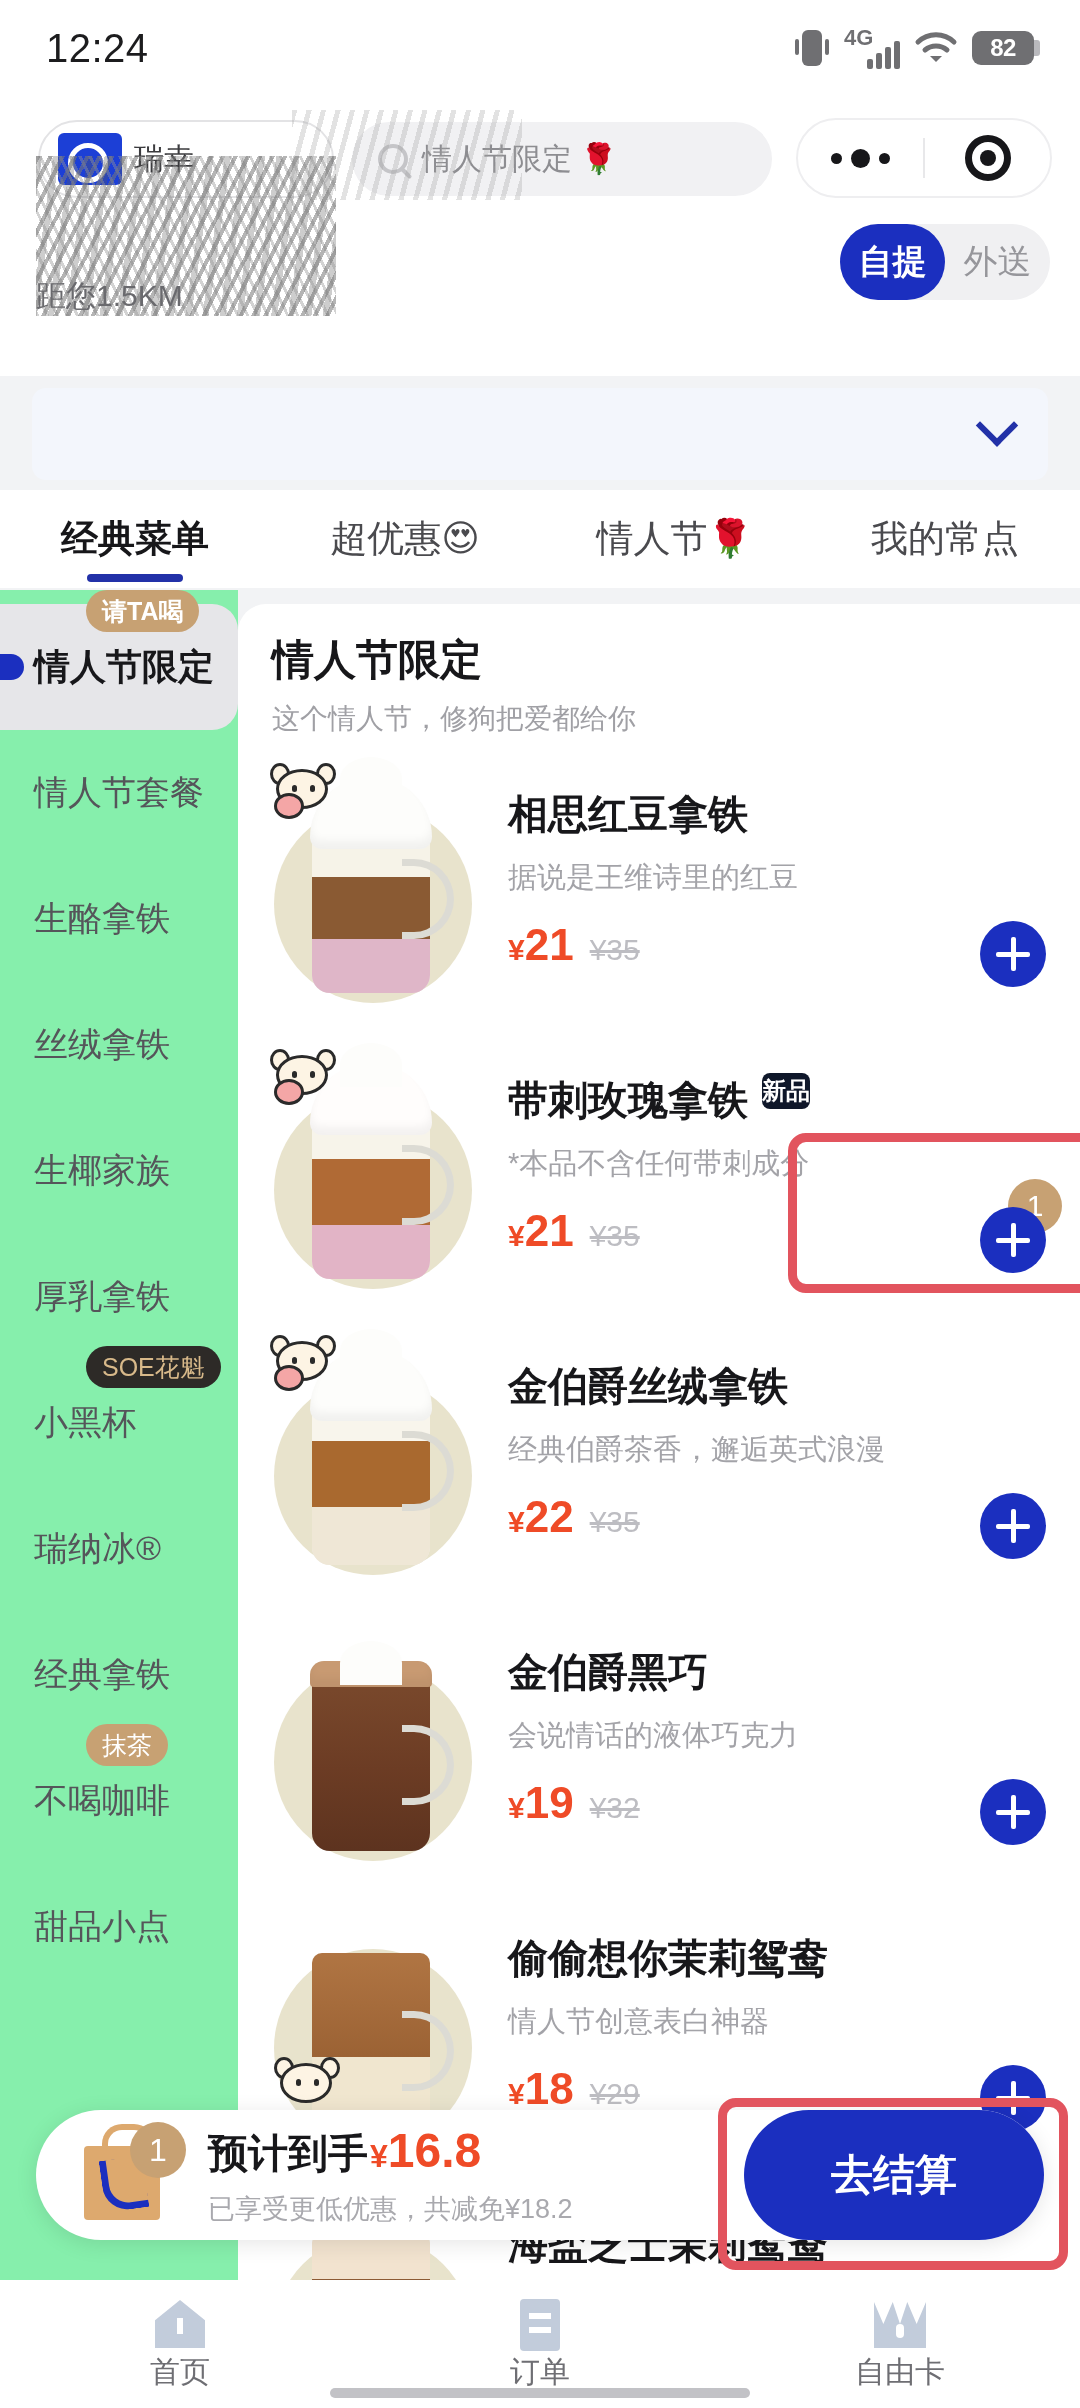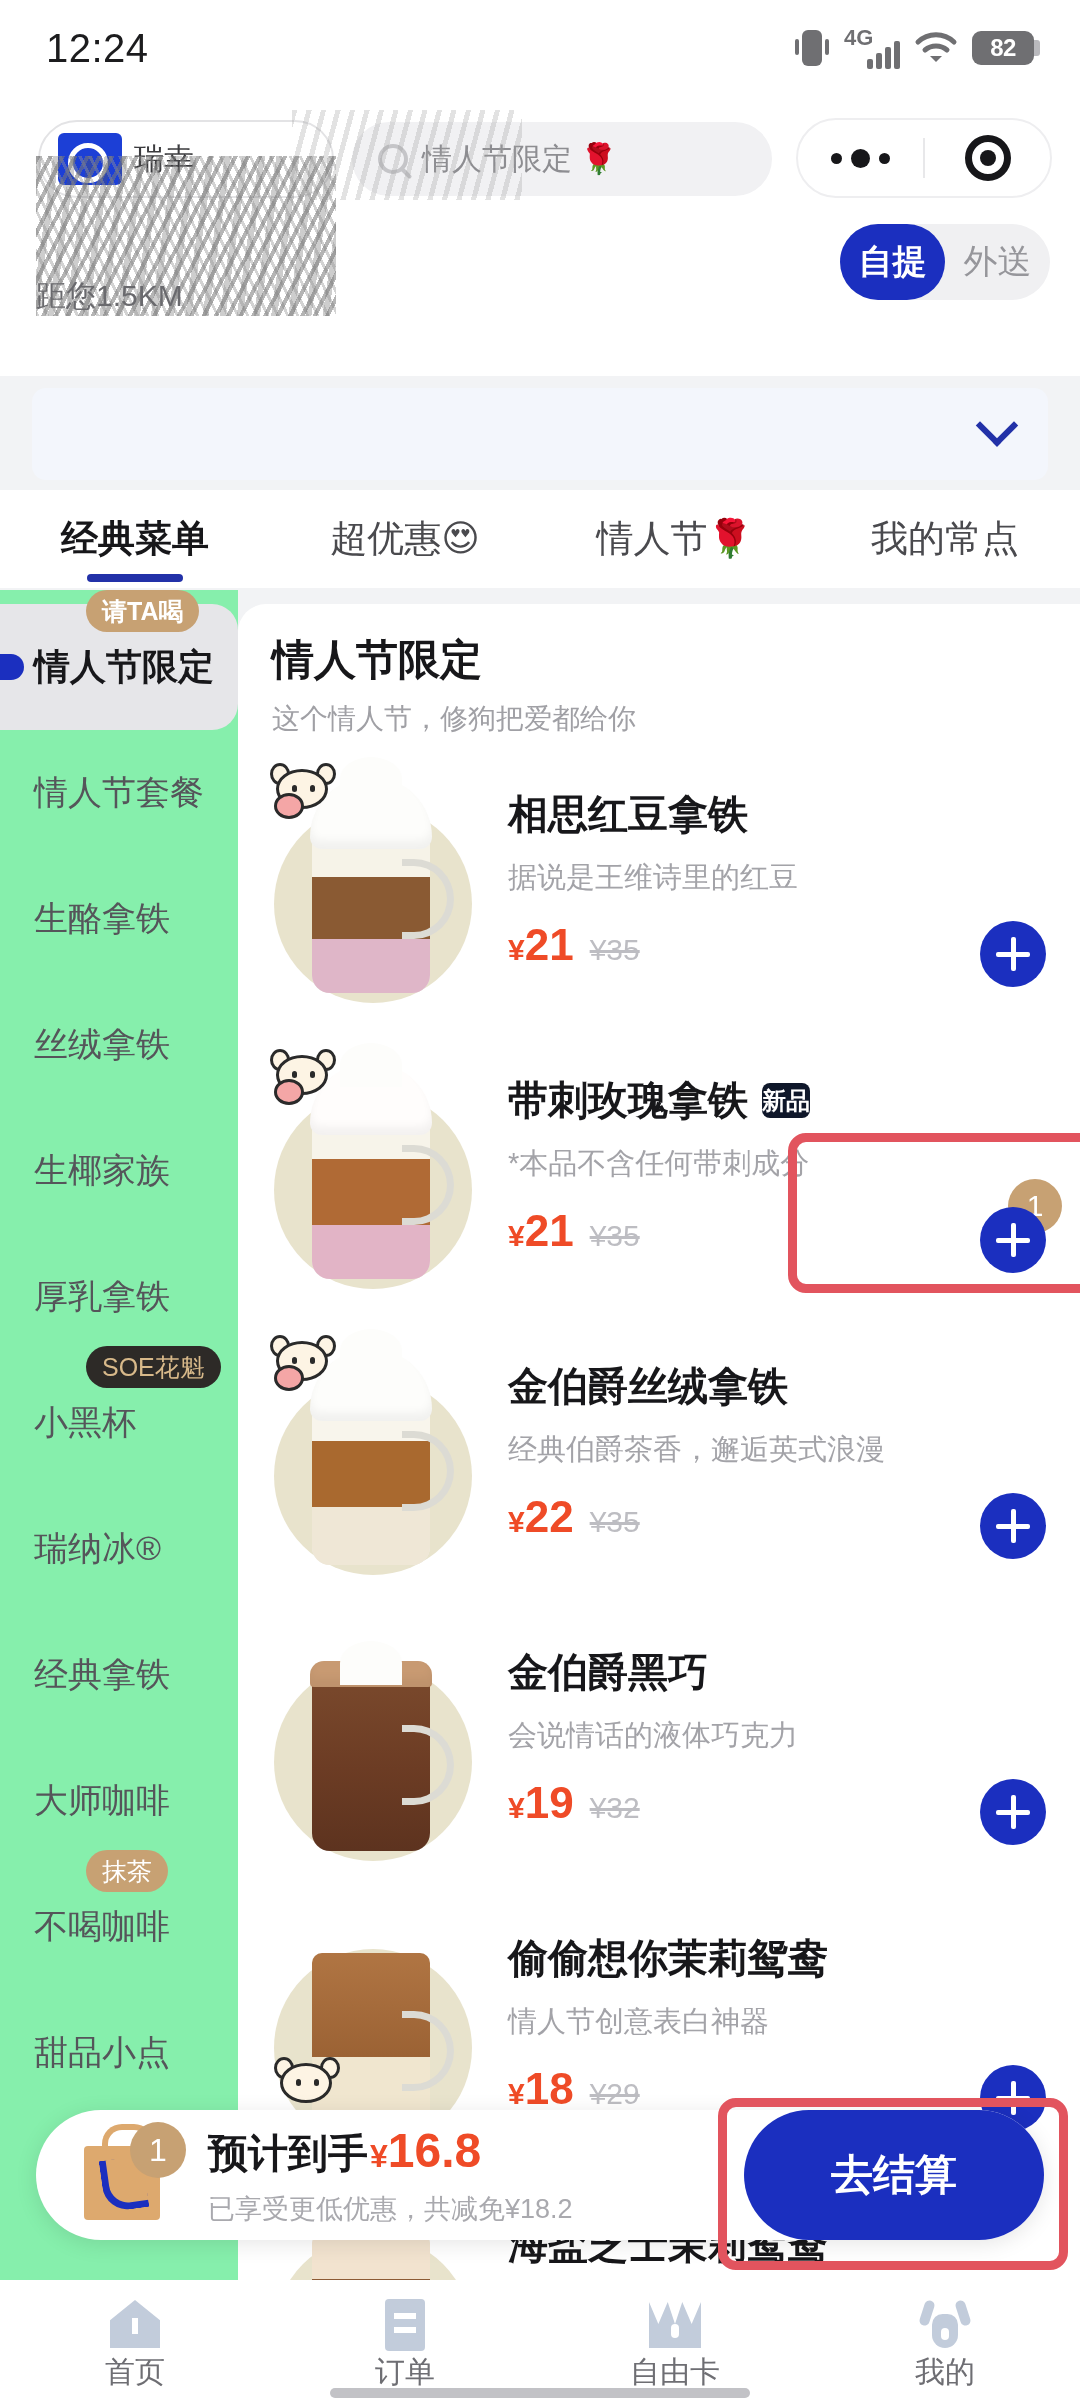--- a/index.html
+++ b/index.html
@@ -134,21 +134,21 @@
     position:absolute; left:238px; top:14px; width:842px; height:1676px;
     background:#fff; border-radius:28px 0 0 0; overflow:hidden;
   }
   .panel-head { padding:28px 0 6px 34px; }
   .panel-title { font-size:42px; font-weight:bold; color:#17171a; }
   .panel-sub { font-size:28px; color:#a0a0a5; margin-top:12px; }
 
   .prod { position:relative; height:286px; display:flex; align-items:center; padding-left:10px; }
   .prod-img { width:250px; height:268px; position:relative; flex:0 0 auto; }
   .prod-info { flex:1; padding-left:10px; padding-right:30px; position:relative; height:268px; }
-  .prod-name { font-size:40px; font-weight:bold; color:#17171a; display:flex; align-items:center; gap:14px; margin-top:34px;}
+  .prod-name { font-size:40px; font-weight:bold; color:#17171a; display:flex; align-items:flex-start; gap:14px; margin-top:34px;}
   .tag-new {
     font-size:24px; background:#0f172a; color:#fff; font-weight:bold;
     border-radius:8px; padding:4px 0; line-height:1.15;
   }
   .prod-desc { font-size:29px; color:#a3a3a8; margin-top:16px; }
   .prod-price { margin-top:22px; display:flex; align-items:baseline; gap:16px; }
   .price-now { color:#ef4b27; font-weight:bold; font-size:44px; }
   .price-now .yen { font-size:30px; }
   .price-old { color:#bdbdc2; font-size:30px; text-decoration:line-through; }
 
@@ -356,23 +356,20 @@
         <span class="side-badge dark">SOE花魁</span>
         <span>小黑杯</span>
       </div>
       <div class="side-item">
         <span>瑞纳冰®</span>
       </div>
       <div class="side-item">
         <span>经典拿铁</span>
       </div>
       <div class="side-item">
-        <span>大师咖啡</span>
-      </div>
-      <div class="side-item">
         <span class="side-badge gold">抹茶</span>
         <span>不喝咖啡</span>
       </div>
       <div class="side-item">
         <span>甜品小点</span>
       </div>
     </div>
 
     <div class="panel">
       <div class="panel-head">
@@ -602,27 +599,16 @@
           <div class="doc-ic"></div>
         </div>
       <div class="nav-label">订单</div>
     </div>
     <div class="nav-item">
       <div class="nav-icon">
           <div class="crown-ic"></div>
         </div>
       <div class="nav-label">自由卡</div>
     </div>
-    <div class="nav-item">
-      <div class="nav-icon">
-        <div class="deer-ic">
-            <span class="a l"></span>
-            <span class="a r"></span>
-            <span class="h"></span>
-            <span class="n"></span>
-          </div>
-      </div>
-      <div class="nav-label">我的</div>
-    </div>
     <div class="home-indicator"></div>
   </div>
 
 </div>
 
 </body></html>

